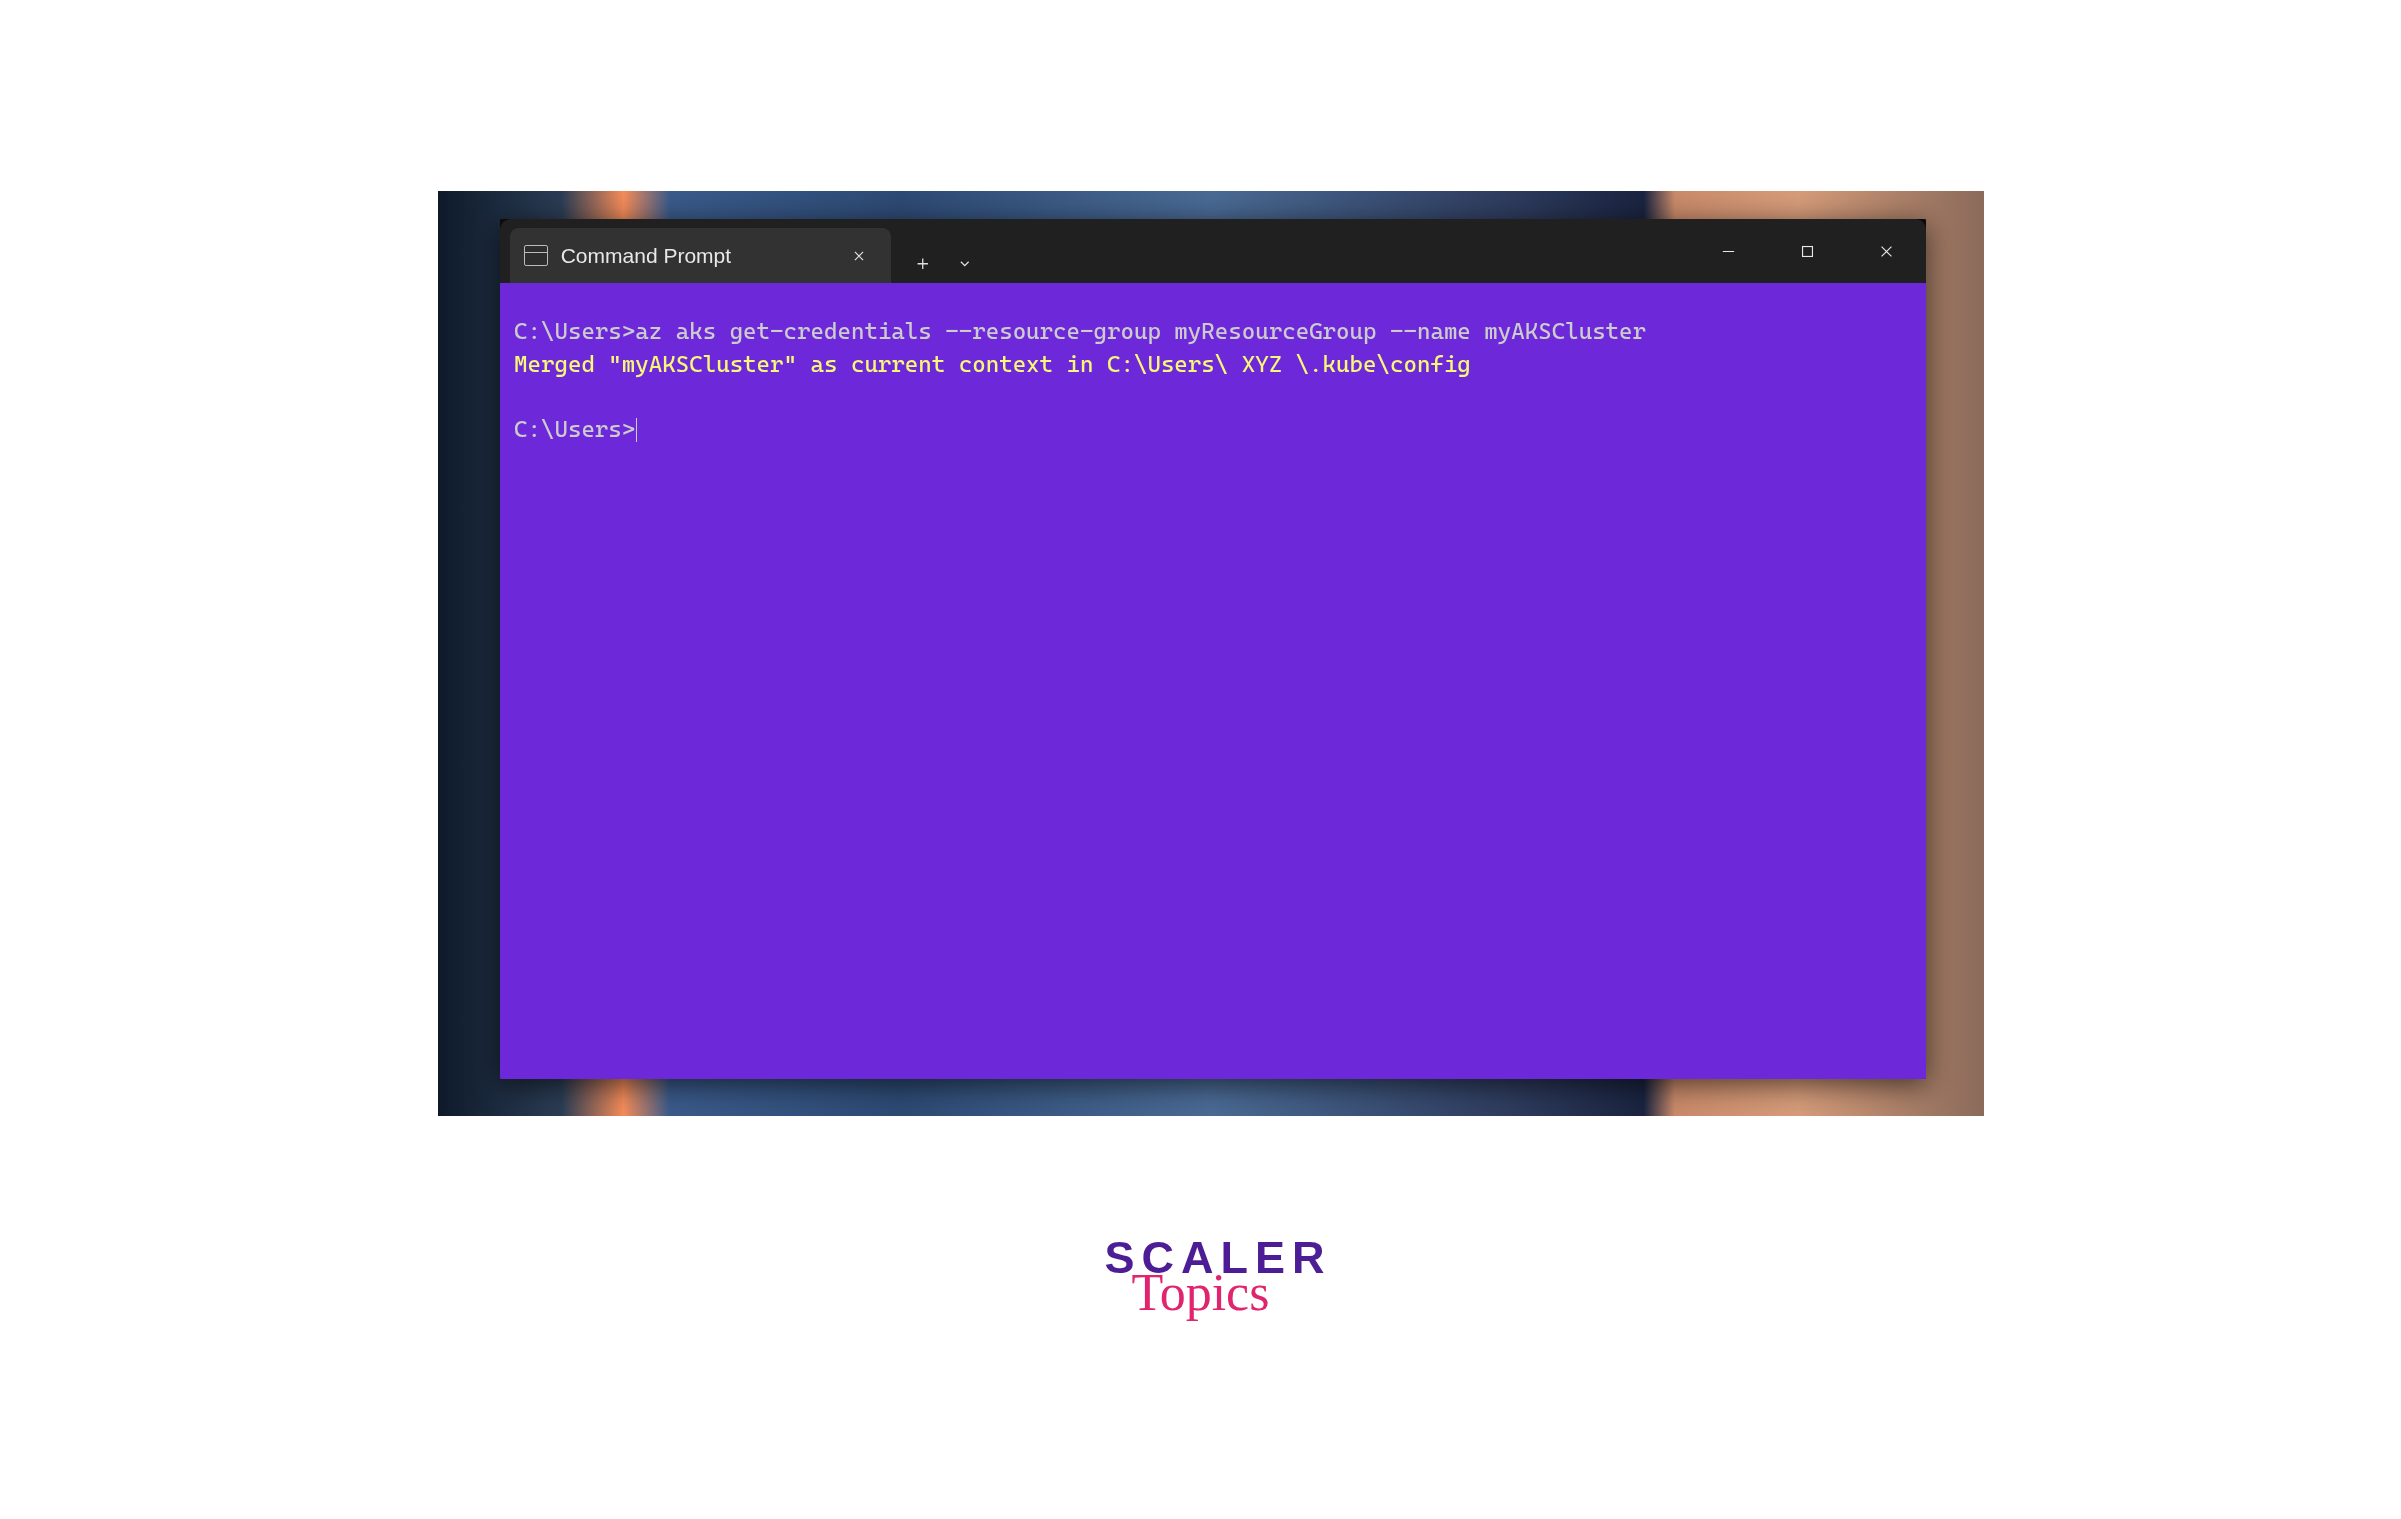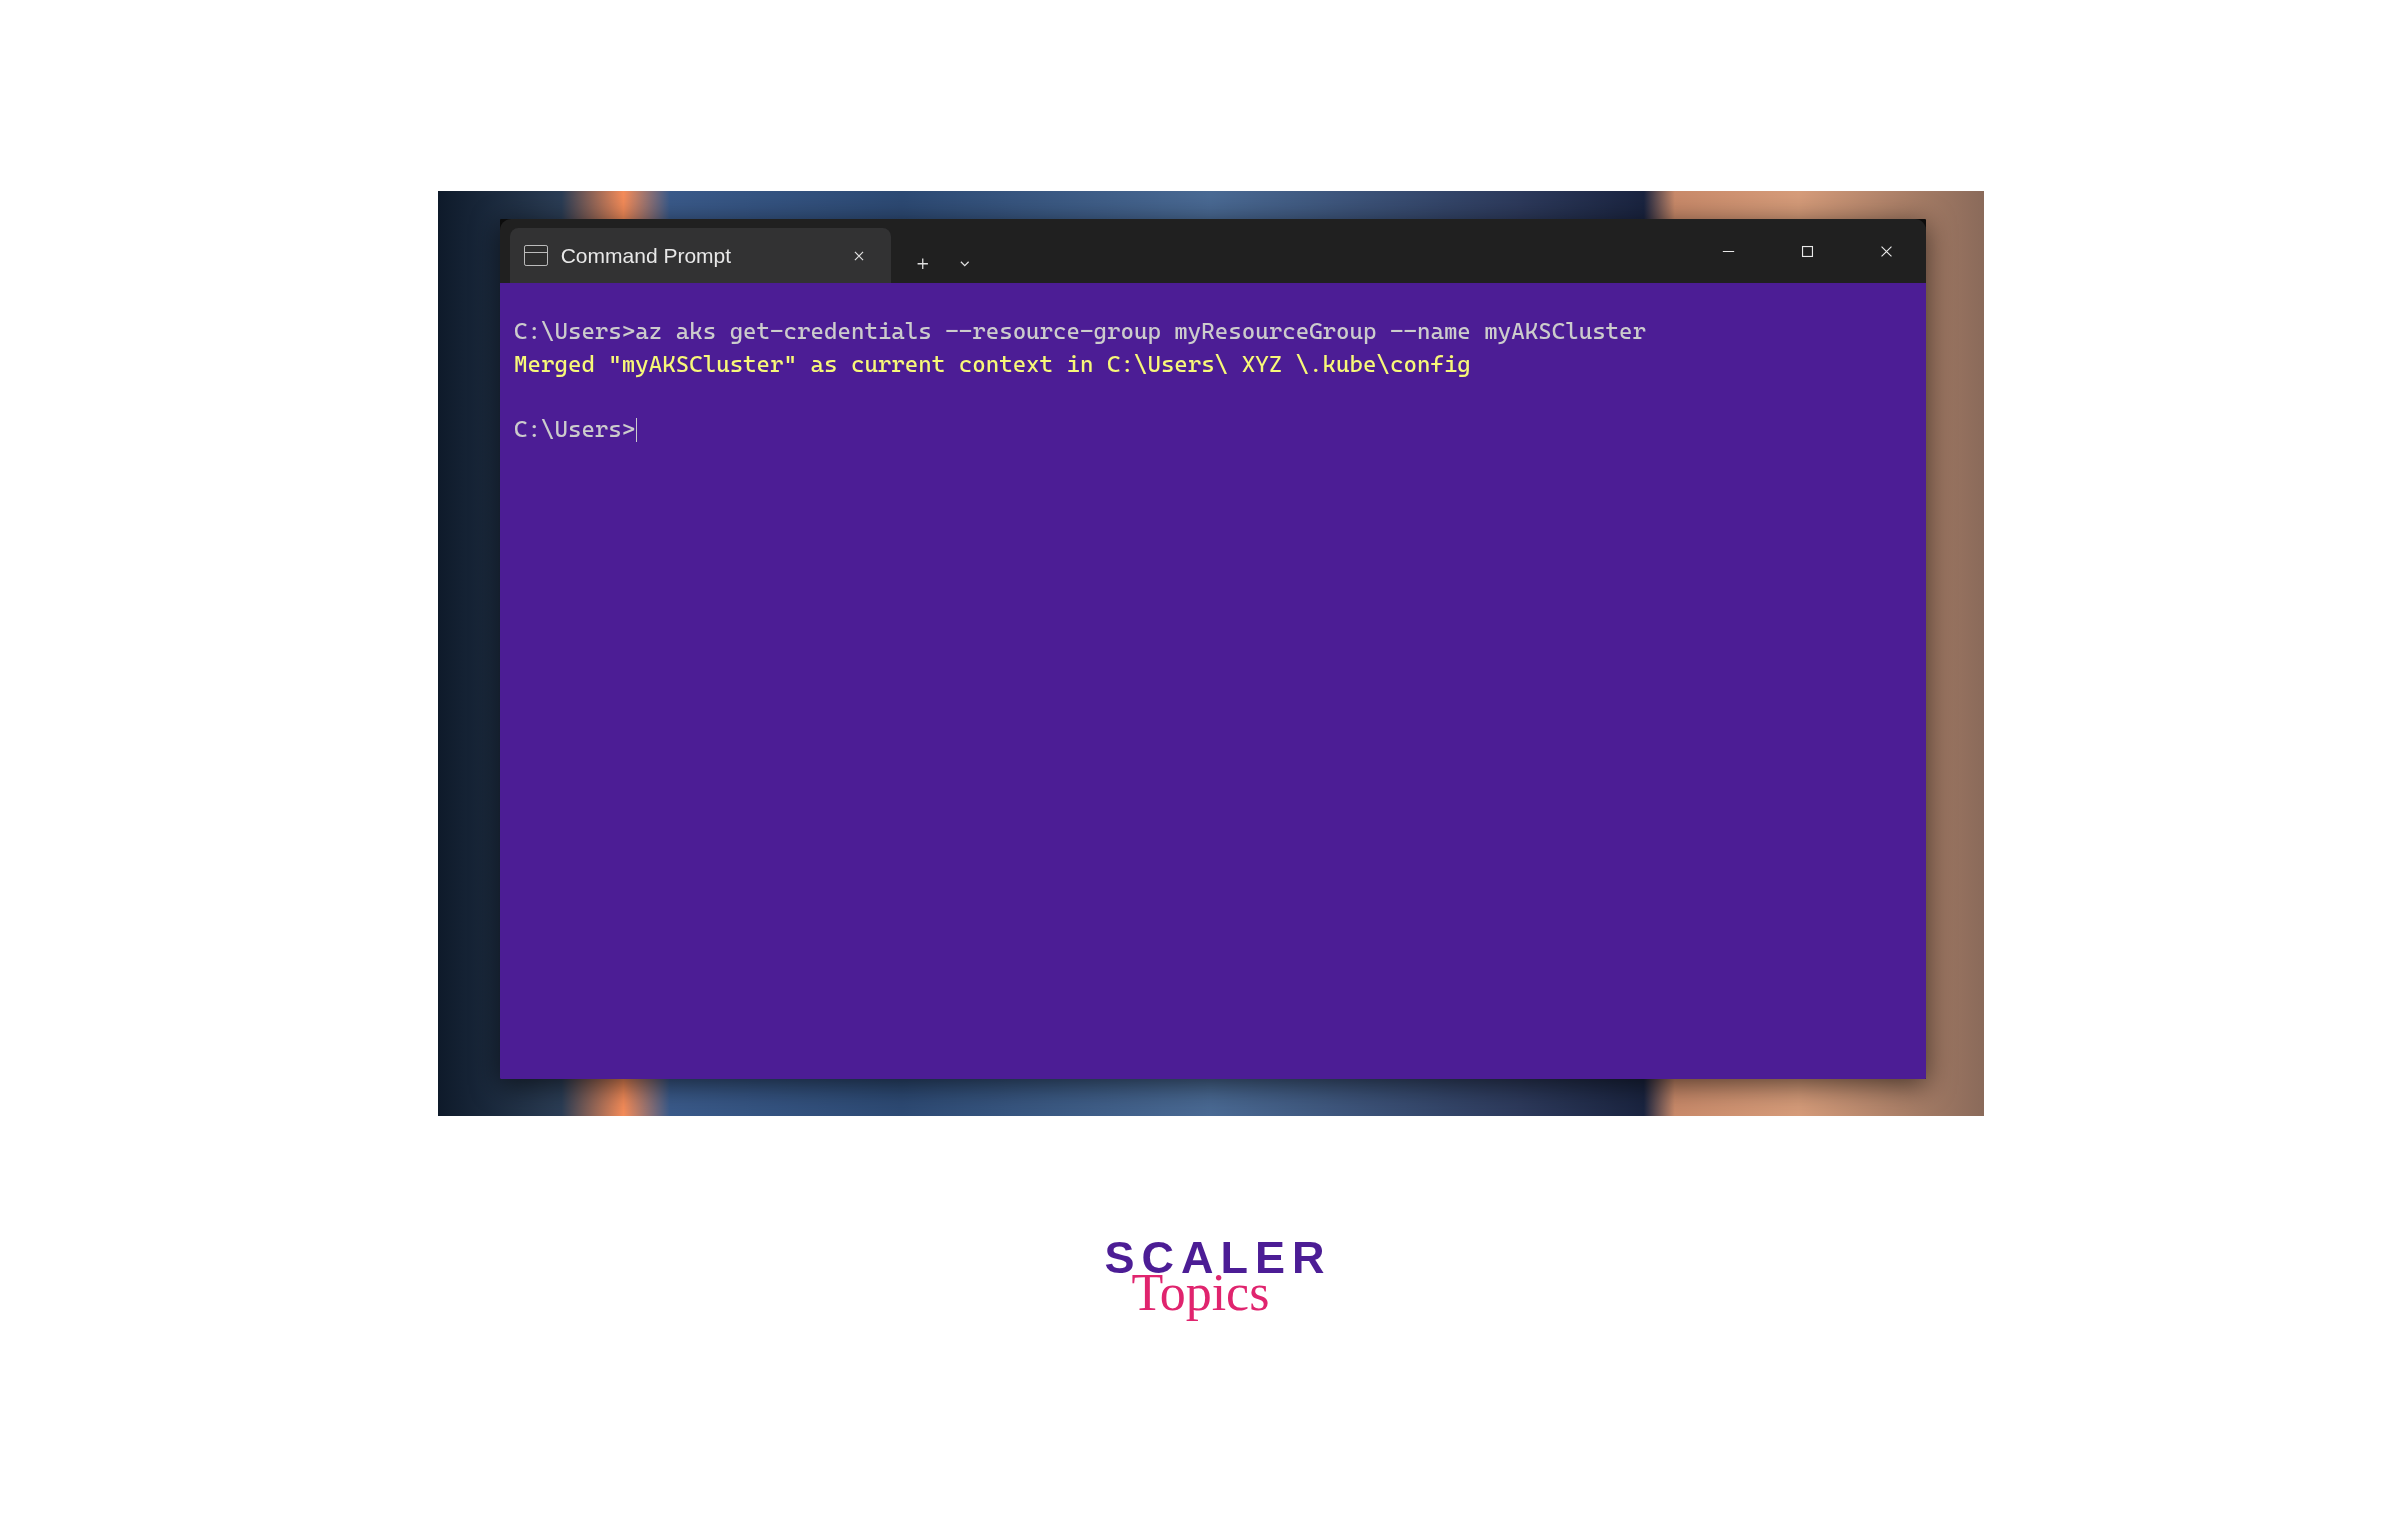--- a/index.html
+++ b/index.html
@@ -119,21 +119,21 @@
     width: 79px;
     display: flex;
     align-items: center;
     justify-content: center;
     color: #e8e8e8;
     cursor: pointer;
   }
   .win-btn svg { width: 17px; height: 17px; stroke: #e8e8e8; stroke-width: 1.6; fill: none; }
   .terminal-body {
     flex: 1;
-    background: #4c1d95;
+    background: #6d28d9;
     padding: 32px 14px 14px 14px;
     font-family: "Cascadia Mono", "Consolas", monospace;
     font-size: 23px;
     line-height: 1.42;
     color: #cccccc;
     overflow: hidden;
   }
   .line { white-space: pre-wrap; word-break: break-all; }
   .prompt { color: #cccccc; }
   .output-merged { color: #f8f878; }

